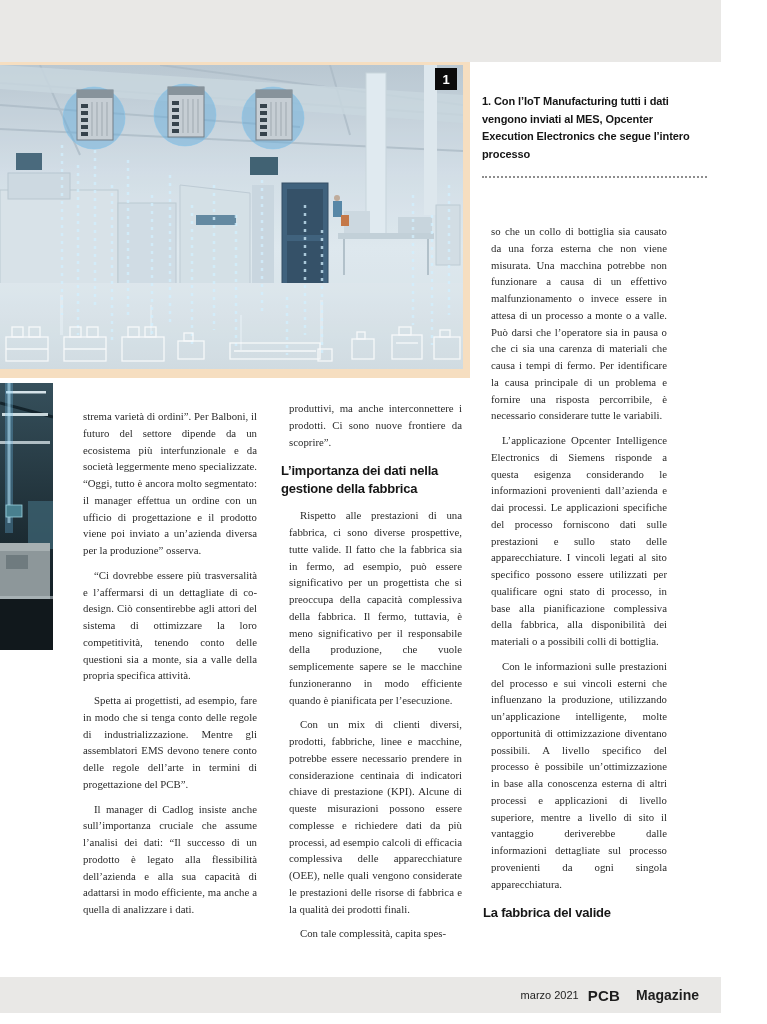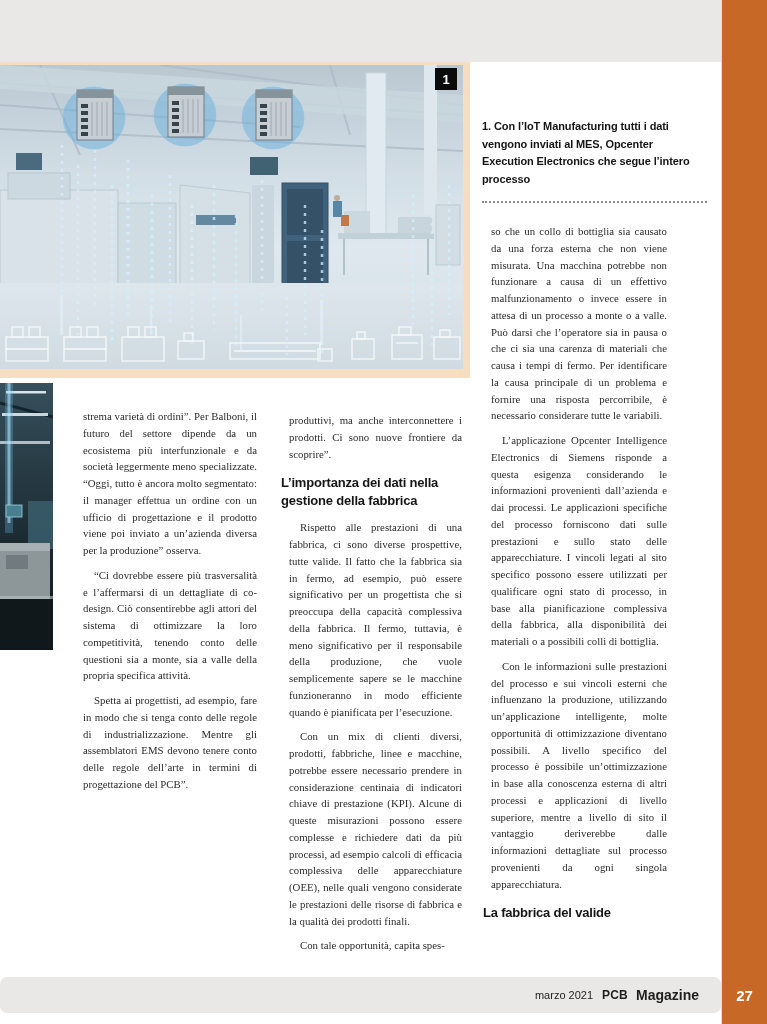--- a/index.html
+++ b/index.html
@@ -14,45 +14,45 @@
             align-items:center;justify-content:center;color:#ffffff;
             font-family:"Liberation Sans",sans-serif;font-weight:bold;font-size:15px;}
   
   .photo1{position:absolute;left:0;top:62px;width:470px;height:316px;margin:0;
           background:#f6dec0;padding:3px 7px 9px 0;box-sizing:border-box;}
   .photo1 svg{display:block;width:463px;height:304px;}
   .badge{position:absolute;top:6px;right:13px;width:22px;height:22px;background:#0b0b0b;
          color:#ffffff;font-family:"Liberation Sans",sans-serif;font-weight:bold;font-size:13px;
          display:flex;align-items:center;justify-content:center;}
   
-  .caption{position:absolute;left:482px;top:118px;width:225px;
+  .caption{position:absolute;left:482px;top:93px;width:225px;
            font-family:"Liberation Sans",sans-serif;font-weight:bold;font-size:11px;
            line-height:17.5px;color:#151515;letter-spacing:-0.1px;}
   .caption .rule{margin-top:13px;border-top:2px dotted #8d8d8d;height:0;}
   .cap-num{margin-right:3px;}
   
   .photo2{position:absolute;left:0;top:383px;width:53px;height:267px;margin:0;}
   .photo2 svg{display:block;width:53px;height:267px;}
   
   .col{position:absolute;font-size:10.8px;line-height:16.75px;color:#2b2b2b;
        text-align:justify;hyphens:auto;-webkit-hyphens:auto;}
   .col p{margin:8px;}
   .col p.ind{text-indent:11px;}
   .col1{left:75px;top:400px;width:190px;height:556px;overflow:hidden;}
-  .col2{left:281px;top:404px;width:189px;height:556px;overflow:hidden;}
+  .col2{left:281px;top:392px;width:189px;height:556px;overflow:hidden;}
   .col3{left:483px;top:215px;width:192px;height:742px;overflow:hidden;}
   h3.subhead{font-family:"Liberation Sans",sans-serif;font-size:13px;line-height:18px;
              color:#161616;margin:12px 0 9px 0;letter-spacing:-0.2px;text-align:left;}
   
   .footer-strip{position:absolute;left:0;top:977px;width:721px;height:36px;background:#e9e8e6;
                 display:flex;align-items:center;justify-content:flex-end;gap:0;
                 padding-right:22px;box-sizing:border-box;
-                font-family:"Liberation Sans",sans-serif;color:#1e1e1e;border-radius:7px;}
+                font-family:"Liberation Sans",sans-serif;color:#1e1e1e;}
   .footer-strip .issue{font-size:11px;margin-right:9px;}
-  .footer-strip .brand{font-size:12px;font-weight:bold;letter-spacing:0.2px;margin-right:8px;}
+  .footer-strip .brand{font-size:15px;font-weight:bold;letter-spacing:0.2px;margin-right:16px;}
   .footer-strip .brand-suffix{font-size:14px;font-weight:bold;}
 </style>
 </head>
 <body>
 
 <div class="page">
 
   <div class="top-band"></div>
 
   <figure class="photo1">
@@ -255,40 +255,38 @@
         <rect x="0" y="213" width="53" height="3" fill="#b9c3c6" opacity="0.6"></rect>
         <rect x="0" y="216" width="53" height="51" fill="#11181c"></rect>
       </g>
     </svg>
   </figure>
 
   <div class="col col1">
     <p>strema varietà di ordini”. Per Balboni, il futuro del settore dipende da un ecosistema più interfunzionale e da società leggermente meno specializzate. “Oggi, tutto è ancora molto segmentato: il manager effettua un ordine con un ufficio di progettazione e il prodotto viene poi inviato a un’azienda diversa per la produzione” osserva.</p>
     <p class="ind">“Ci dovrebbe essere più trasversalità e l’affermarsi di un dettagliate di co-design. Ciò consentirebbe agli attori del sistema di ottimizzare la loro competitività, tenendo conto delle questioni sia a monte, sia a valle della propria specifica attività.</p>
     <p class="ind">Spetta ai progettisti, ad esempio, fare in modo che si tenga conto delle regole di industrializzazione. Mentre gli assemblatori EMS devono tenere conto delle regole dell’arte in termini di progettazione del PCB”.</p>
+    <p class="ind">Il manager di Cadlog insiste anche sull’importanza cruciale che assume l’analisi dei dati: “Il successo di un prodotto è legato alla flessibilità dell’azienda e alla sua capacità di adattarsi in modo efficiente, ma anche a quella di analizzare i dati.</p>
   </div>
 
   <div class="col col2">
     <p>produttivi, ma anche interconnettere i prodotti. Ci sono nuove frontiere da scoprire”.</p>
     <h3 class="subhead">L’importanza dei dati nella gestione della fabbrica</h3>
     <p class="ind">Rispetto alle prestazioni di una fabbrica, ci sono diverse prospettive, tutte valide. Il fatto che la fabbrica sia in fermo, ad esempio, può essere significativo per un progettista che si preoccupa della capacità complessiva della fabbrica. Il fermo, tuttavia, è meno significativo per il responsabile della produzione, che vuole semplicemente sapere se le macchine funzioneranno in modo efficiente quando è pianificata per l’esecuzione.</p>
     <p class="ind">Con un mix di clienti diversi, prodotti, fabbriche, linee e macchine, potrebbe essere necessario prendere in considerazione centinaia di indicatori chiave di prestazione (KPI). Alcune di queste misurazioni possono essere complesse e richiedere dati da più processi, ad esempio calcoli di efficacia complessiva delle apparecchiature (OEE), nelle quali vengono considerate le prestazioni delle risorse di fabbrica e la qualità dei prodotti finali.</p>
-    <p class="ind">Con tale opportunità, capita spes-</p>
+    <p class="ind">Con tale complessità, capita spes-</p>
   </div>
 
   <div class="col col3">
     <p>so che un collo di bottiglia sia causato da una forza esterna che non viene misurata. Una macchina potrebbe non funzionare a causa di un effettivo malfunzionamento o invece essere in attesa di un processo a monte o a valle. Può darsi che l’operatore sia in pausa o che ci sia una carenza di materiali che causa i tempi di fermo. Per identificare la causa principale di un problema e fornire una risposta percorribile, è necessario considerare tutte le variabili.</p>
     <p class="ind">L’applicazione Opcenter Intelligence Electronics di Siemens risponde a questa esigenza considerando le informazioni provenienti dall’azienda e dai processi. Le applicazioni specifiche del processo forniscono dati sulle prestazioni e sullo stato delle apparecchiature. I vincoli legati al sito specifico possono essere utilizzati per qualificare ogni stato di processo, in base alla pianificazione complessiva della fabbrica, alla disponibilità dei materiali o a possibili colli di bottiglia.</p>
     <p class="ind">Con le informazioni sulle prestazioni del processo e sui vincoli esterni che influenzano la produzione, utilizzando un’applicazione intelligente, molte opportunità di ottimizzazione diventano possibili. A livello specifico del processo è possibile un’ottimizzazione in base alla conoscenza esterna di altri processi e applicazioni di livello superiore, mentre a livello di sito il vantaggio deriverebbe dalle informazioni dettagliate sul processo provenienti da ogni singola apparecchiatura.</p>
     <h3 class="subhead">La fabbrica del valide</h3>
   </div>
 
   <div class="footer-strip">
     <span class="issue">marzo 2021</span>
     <span class="brand">PCB</span>
     <span class="brand-suffix">Magazine</span>
   </div>
 
-  <div class="orange-bar">
-    <div class="page-num">27</div>
-  </div>
 
 </div>
 
 </body></html>

